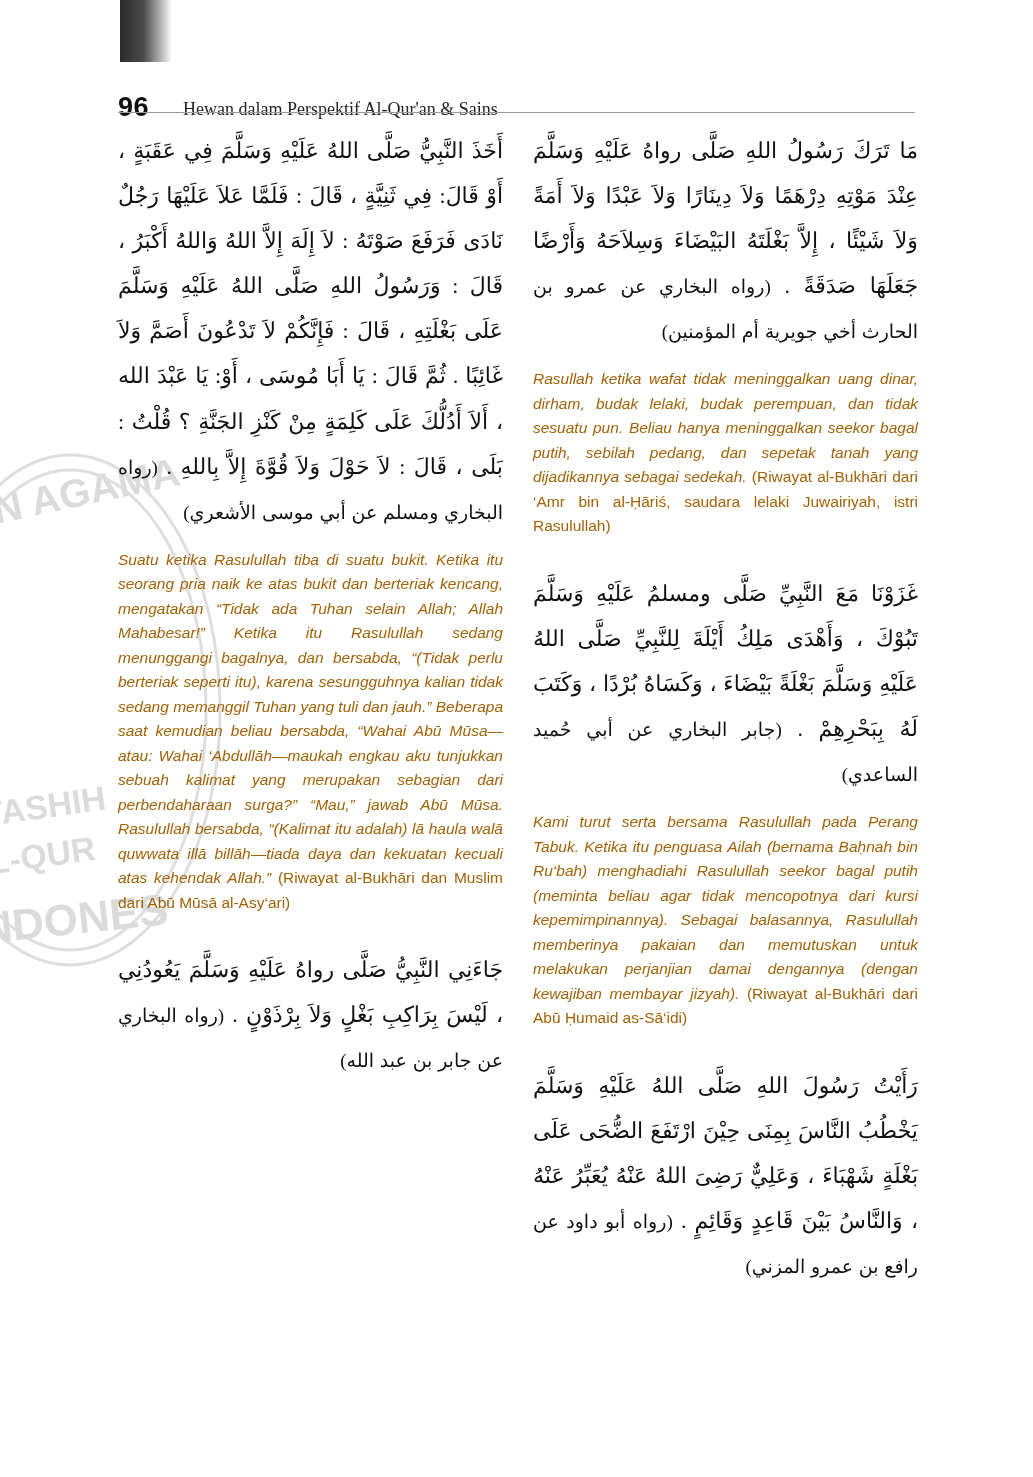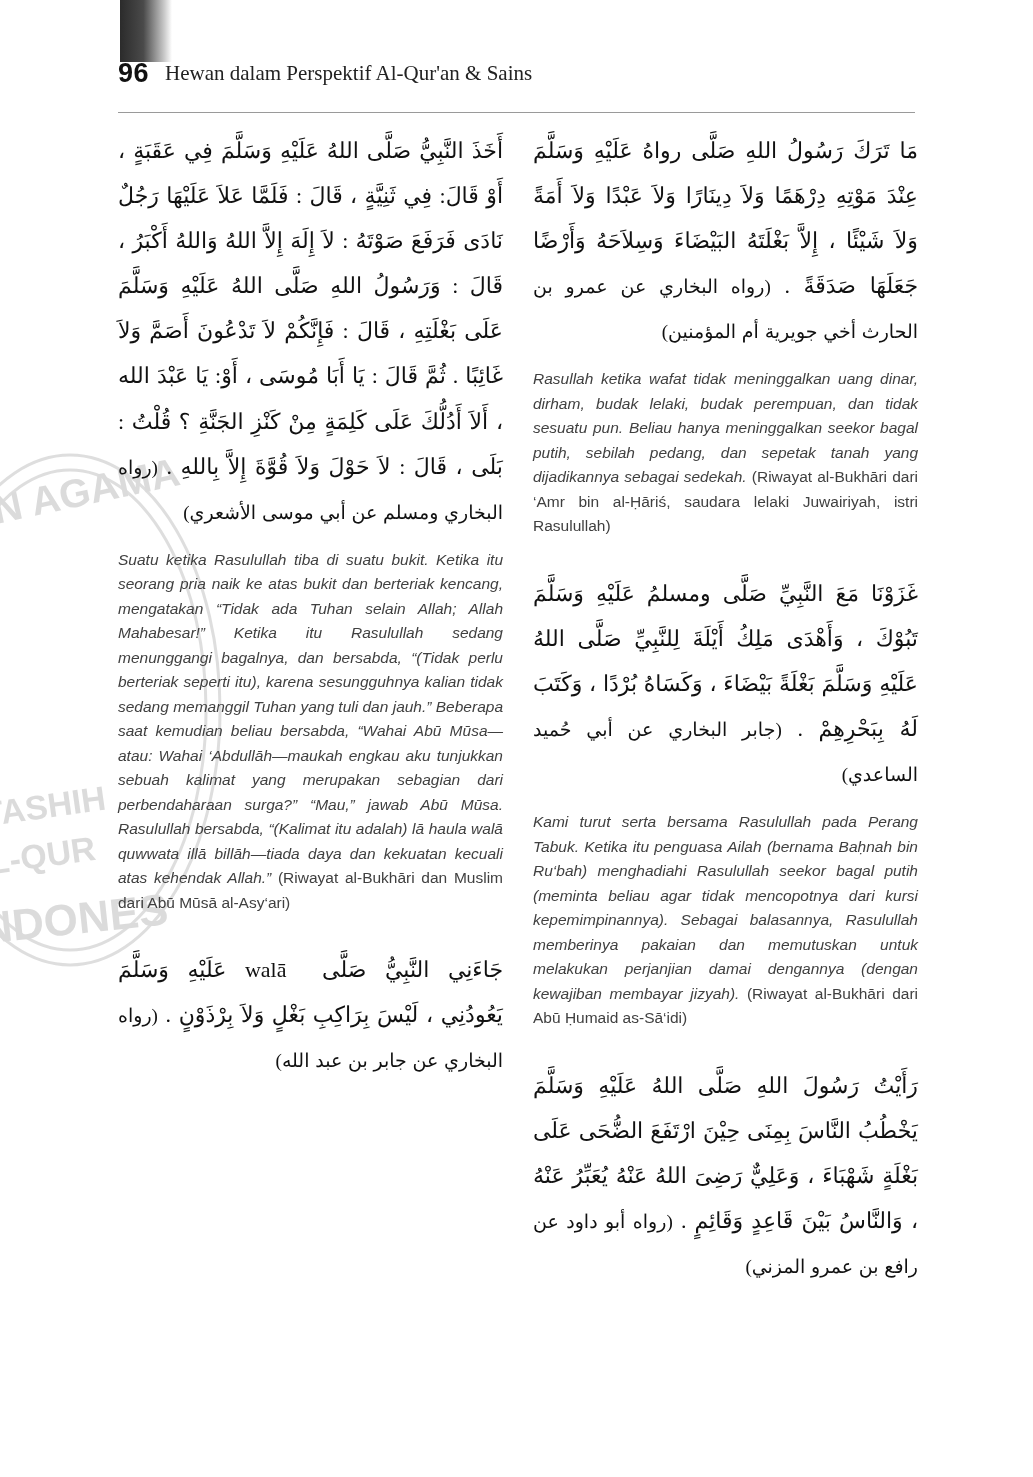--- a/index.html
+++ b/index.html
@@ -40,36 +40,36 @@
 
   .page {
     position: absolute;
     left: 0; top: 0; right: 0; bottom: 0;
   }
 
   
   .header {
     position: absolute;
     left: 118px;
-    top: 58px;
+    top: 92px;
     width: 800px;
     display: flex;
     align-items: flex-end;
-    gap: 16px;
+    gap: 34px;
   }
   .folio {
     font-family: "Liberation Sans", sans-serif;
     font-size: 27px;
     font-weight: bold;
     color: #111;
     letter-spacing: 0.5px;
   }
   .running-title {
     font-family: "Liberation Serif", serif;
-    font-size: 21px;
+    font-size: 18px;
     color: #222;
     padding-bottom: 3px;
   }
   .header-rule {
     position: absolute;
     left: 118px;
     top: 112px;
     width: 797px;
     height: 1px;
     background: #9a9a9a;
@@ -103,21 +103,21 @@
     font-size: 19px;
   }
 
   
   .trans {
     font-family: "Liberation Sans", sans-serif;
     font-style: italic;
     font-size: 15.5px;
     line-height: 1.58;
     text-align: justify;
-    color: #404040;
+    color: #a16207;
     margin: 6px 0 22px 0;
   }
   .trans .rawi {
     font-style: normal;
   }
 
   .spacer-sm { height: 10px; }
 </style>
 </head>
 <body>
@@ -157,21 +157,21 @@
       </p>
 
       <p class="trans">
         <span>Suatu ketika Rasulullah tiba di suatu bukit. Ketika itu seorang pria naik ke atas bukit dan berteriak kencang, mengatakan “Tidak ada Tuhan selain Allah; Allah Mahabesar!” Ketika itu Rasulullah sedang menunggangi bagalnya, dan bersabda, “(Tidak perlu berteriak seperti itu), karena sesungguhnya kalian tidak sedang memanggil Tuhan yang tuli dan jauh.” Beberapa saat kemudian beliau bersabda, “Wahai Abū Mūsa—atau: Wahai ‘Abdullāh—maukah engkau aku tunjukkan sebuah kalimat yang merupakan sebagian dari perbendaharaan surga?” “Mau,” jawab Abū Mūsa. Rasulullah bersabda, “(Kalimat itu adalah) lā haula walā quwwata illā billāh—tiada daya dan kekuatan kecuali atas kehendak Allah.” </span>
         <span class="rawi">(Riwayat al-Bukhāri dan Muslim dari Abū Mūsā al-Asy‘ari)</span>
       </p>
 
       <div class="spacer-sm"></div>
 
       <p class="arabic">
-        <span>جَاءَنِي النَّبِيُّ صَلَّى walāُ عَلَيْهِ وَسَلَّمَ يَعُودُنِي ، لَيْسَ بِرَاكِبِ بَغْلٍ وَلاَ بِرْذَوْنٍ .</span>
+        <span>جَاءَنِي النَّبِيُّ صَلَّى رواهُ عَلَيْهِ وَسَلَّمَ يَعُودُنِي ، لَيْسَ بِرَاكِبِ بَغْلٍ وَلاَ بِرْذَوْنٍ .</span>
         <span class="src">(رواه البخاري عن جابر بن عبد الله)</span>
       </p>
 
 
     </div>
 
     <div class="col">
 
       <p class="arabic">
         <span>مَا تَرَكَ رَسُولُ اللهِ صَلَّى رواهُ عَلَيْهِ وَسَلَّمَ عِنْدَ مَوْتِهِ دِرْهَمًا وَلاَ دِينَارًا وَلاَ عَبْدًا وَلاَ أَمَةً وَلاَ شَيْئًا ، إِلاَّ بَغْلَتَهُ البَيْضَاءَ وَسِلاَحَهُ وَأَرْضًا جَعَلَهَا صَدَقَةً .</span>

